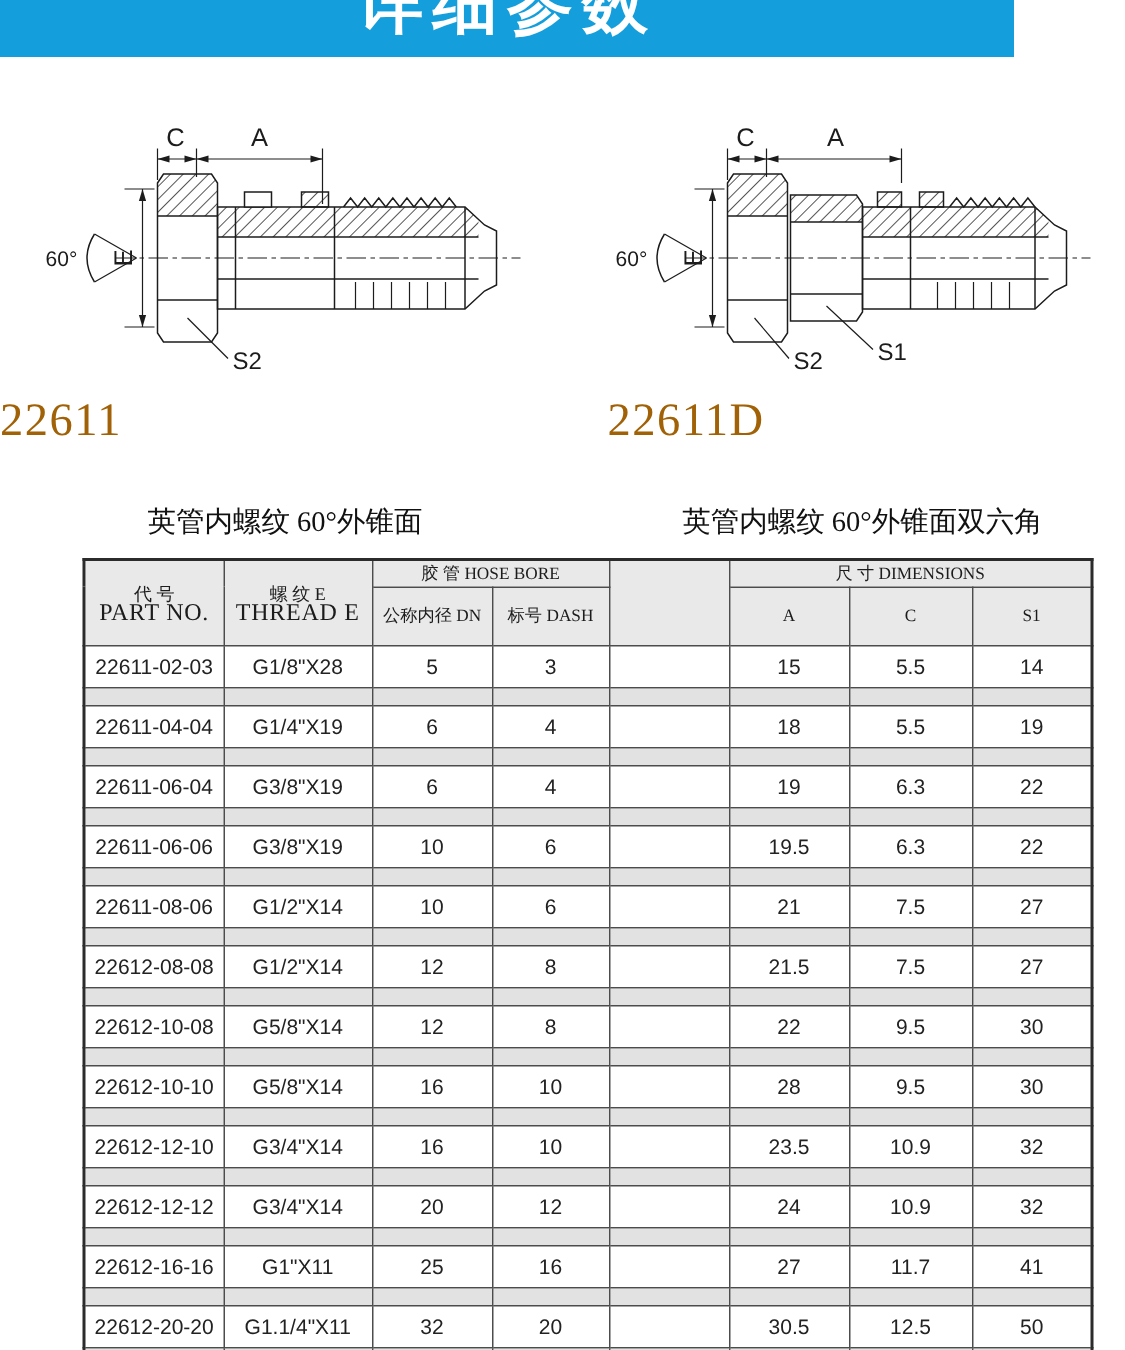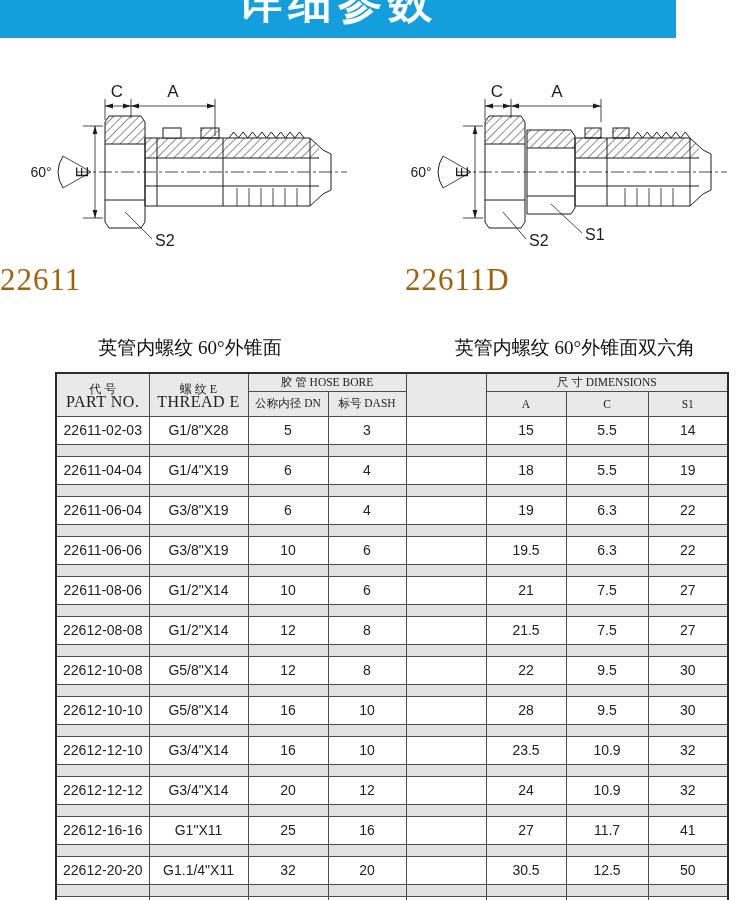--- a/index.html
+++ b/index.html
@@ -39,21 +39,21 @@
   .prod-sub.right { left:395px; width:360px; }
 
   
   .table-wrap { position:absolute; top:372px; left:55px; width:674px; }
   table { border-collapse:collapse; table-layout:fixed; width:672px;
           border:2px solid #2b2b2b; }
   th, td { border:1px solid #4c4c4c; text-align:center; vertical-align:middle;
            overflow:hidden; white-space:nowrap; }
   thead th { background:#e9e9e9; font-weight:normal; color:#1c1c1c;font-family:Liberation Serif, serif; }
   tr.h1 th { height:18px; font-size:11.5px; }
-  tr.h2 th { height:25px; font-size:11.5px; }
+  tr.h2 th { height:39px; font-size:11.5px; }
   th .zh { font-size:12px; line-height:14px; }
   th .en { font-size:16px; line-height:12px; letter-spacing:0.5px; }
   tr.data-row  { height:28px; background:#ffffff; }
   tr.data-row td { font-size:14px; color:#222; }
   tr.spacer-row { height:12px; background:#e2e2e2; }
 </style>
 </head>
 <body>
 
 <div class="banner">

